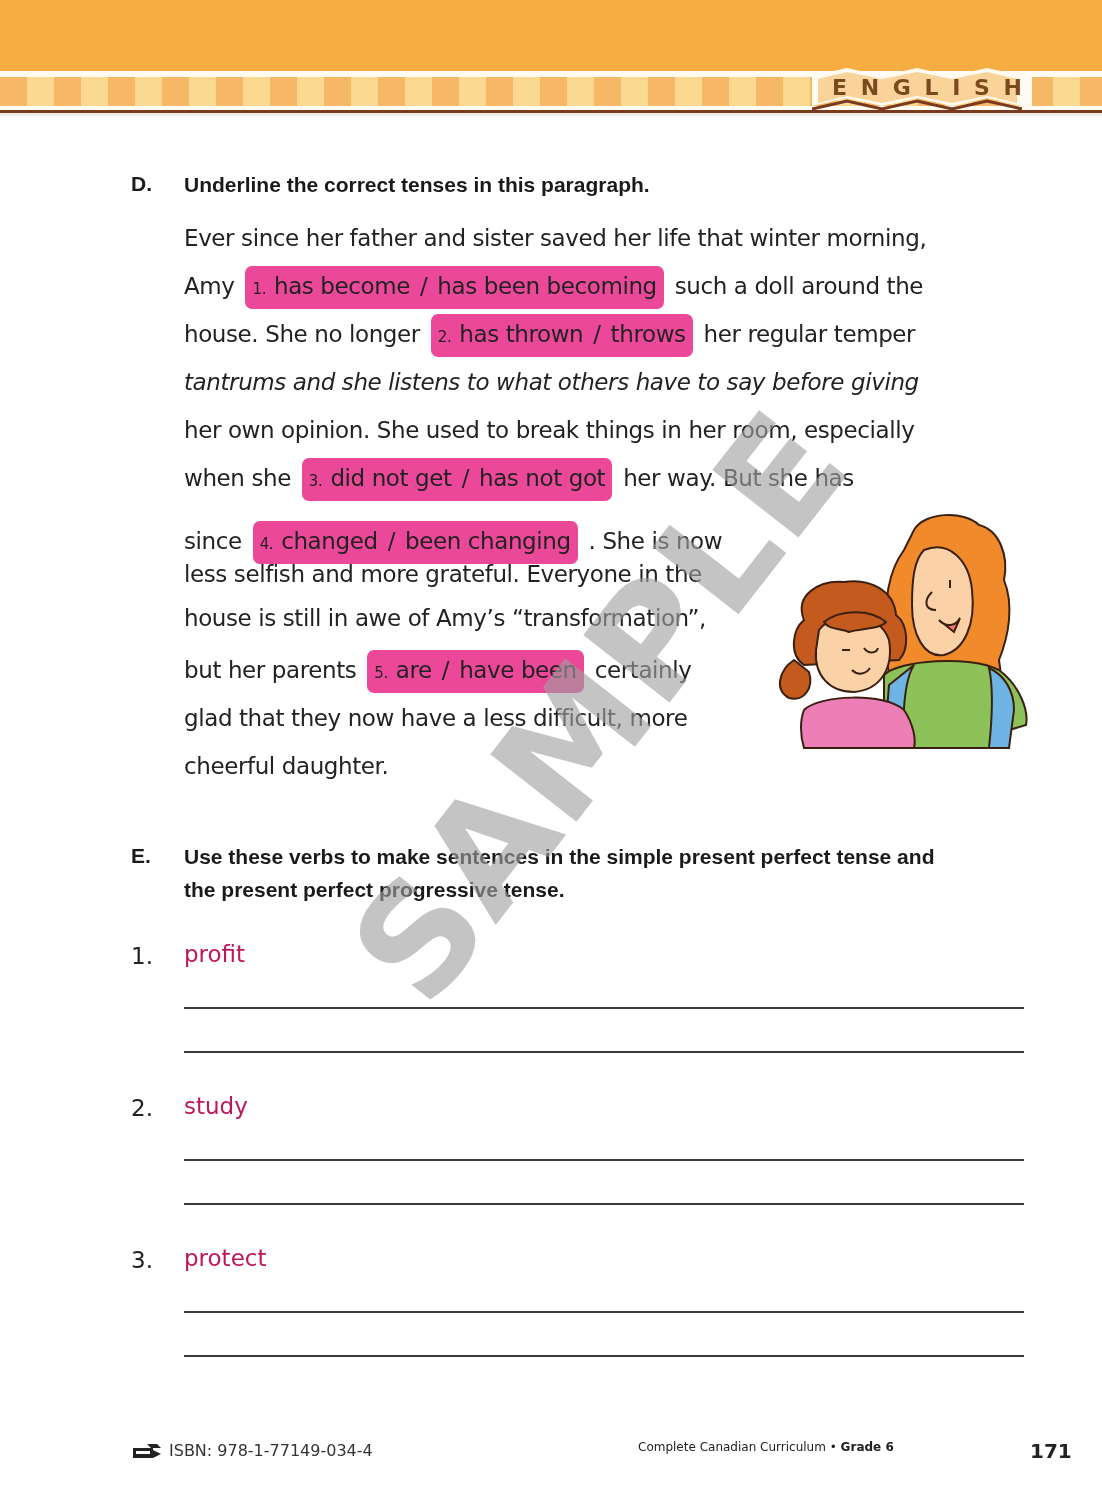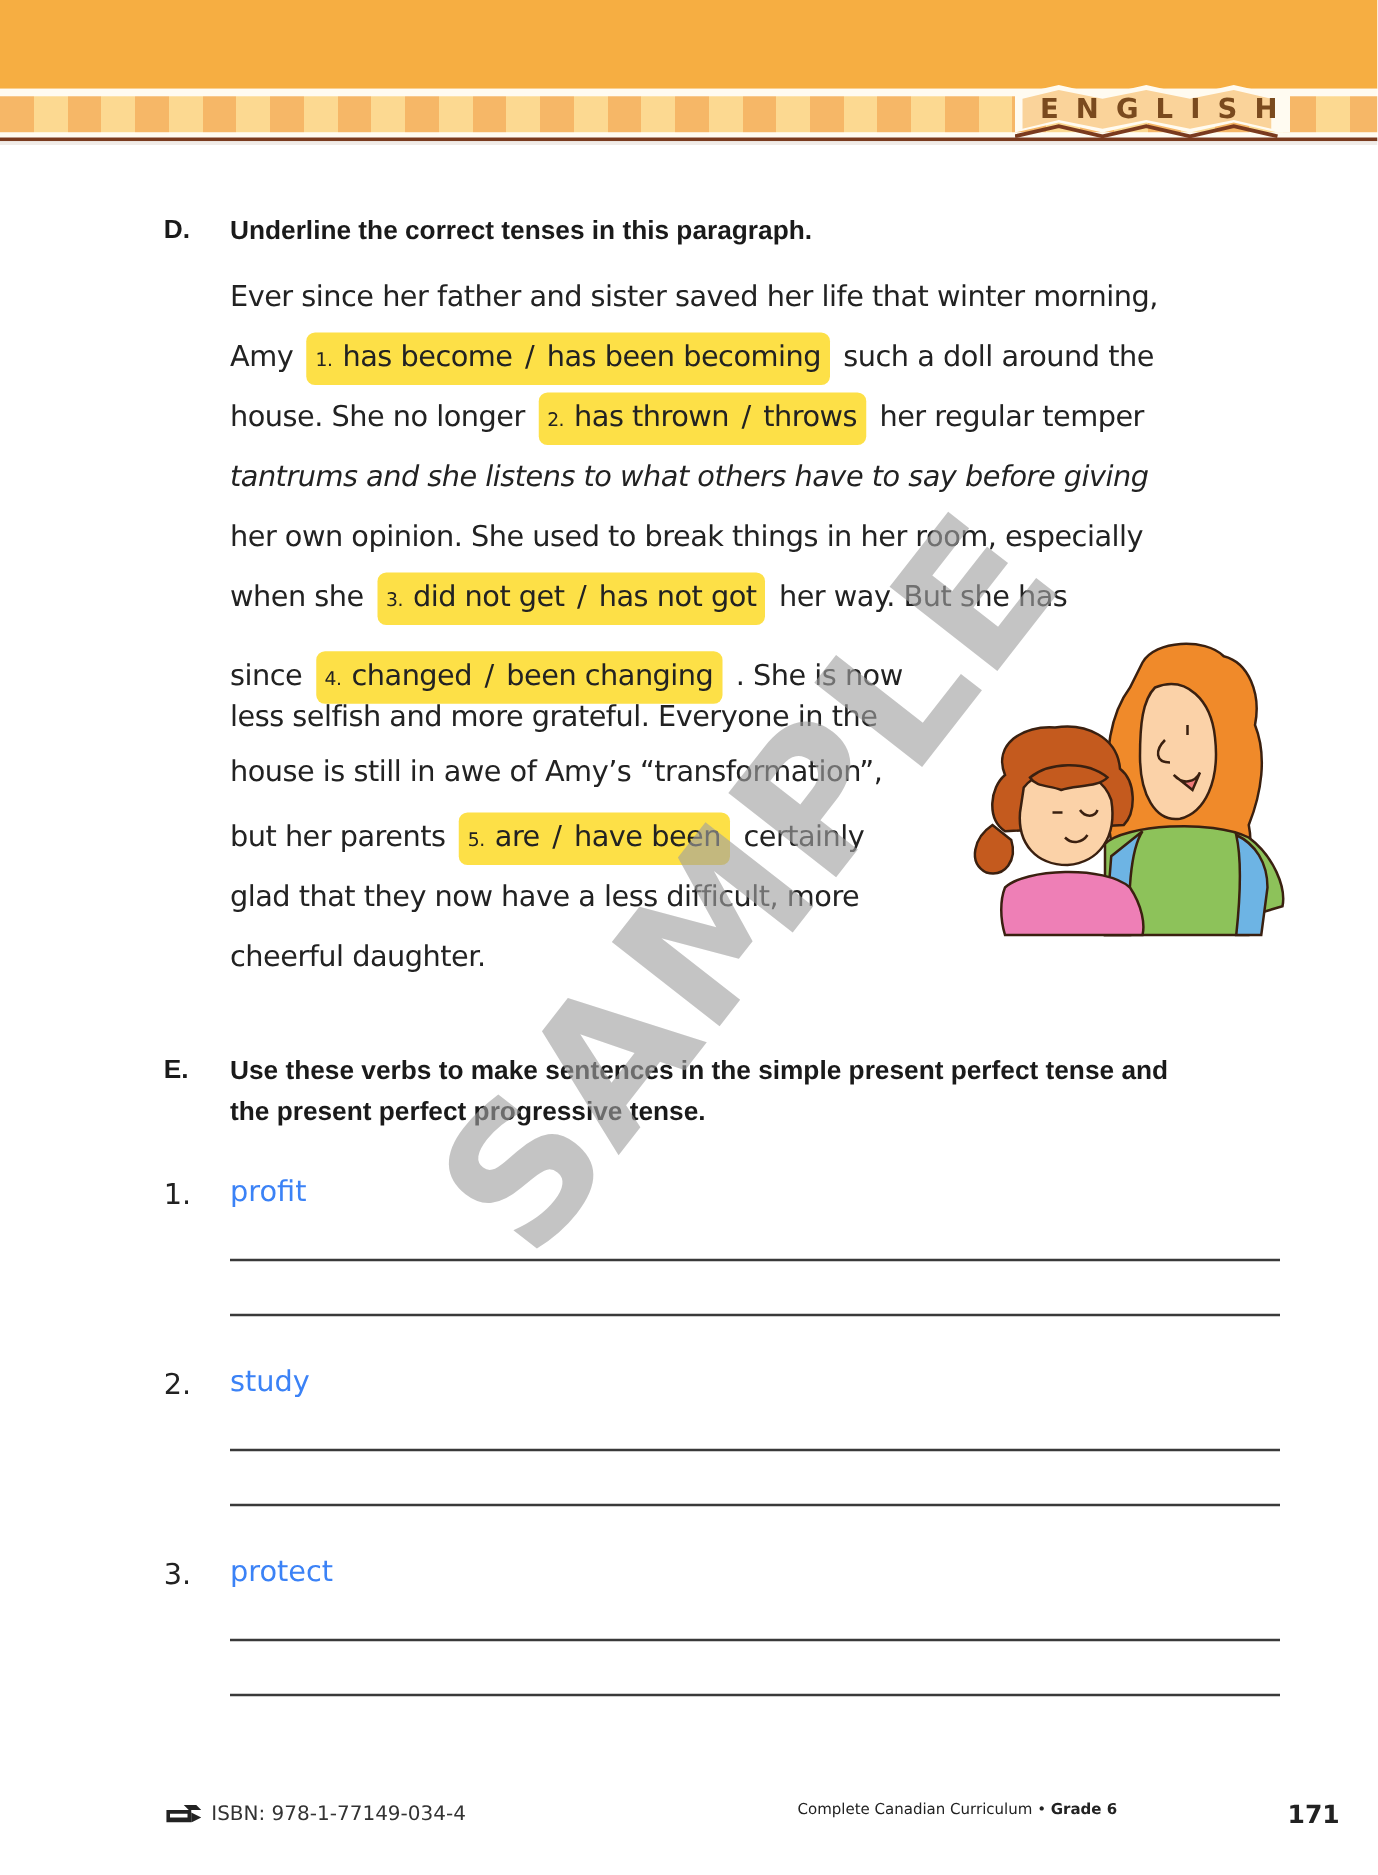--- a/index.html
+++ b/index.html
@@ -28,38 +28,38 @@
 
   .section-letter { position:absolute; font-family:"Liberation Sans", sans-serif; font-weight:bold; font-size:21px; color:#1a1a1a; }
   .instruction { position:absolute; font-family:"Liberation Sans", sans-serif; font-weight:bold; font-size:21px; color:#1a1a1a; line-height:33px; }
 
   .para-line {
     position:absolute; left:184px; height:40px; line-height:40px;
     font-family:"DejaVu Sans", sans-serif; font-size:23px; color:#222;
     white-space:nowrap; letter-spacing:-0.4px;
   }
   .choice {
-    display:inline-block; background:#fde047; border-radius:7px;
+    display:inline-block; background:#ec4899; border-radius:7px;
     padding:0 7px; margin:0 4px; line-height:40px;
   }
   .choice .num { font-size:15px; margin-right:8px; }
   .choice .opt { }
   .choice .sep { margin:0 10px; }
 
   .illustration { position:absolute; left:764px; top:510px; width:270px; height:245px; }
 
   .watermark {
     position:absolute; left:150px; top:620px; width:900px;
     font-family:"DejaVu Sans", sans-serif; font-weight:bold; font-size:150px;
     color:rgba(160,160,160,0.62); transform:rotate(-52deg); transform-origin:center center;
     letter-spacing:2px; pointer-events:none; text-align:center;
   }
 
   .q-num { position:absolute; left:131px; font-family:"DejaVu Sans", sans-serif; font-size:23px; color:#222; }
-  .q-verb { position:absolute; left:184px; font-family:"DejaVu Sans", sans-serif; font-size:23px; color:#3b82f6; }
+  .q-verb { position:absolute; left:184px; font-family:"DejaVu Sans", sans-serif; font-size:23px; color:#be185d; }
   .answer-line { position:absolute; left:184px; width:840px; height:2px; background:#3a3a3a; }
 
   .footer-isbn { position:absolute; left:133px; top:1441px; display:flex; align-items:center; gap:8px; font-family:"DejaVu Sans", sans-serif; font-size:16px; color:#333; }
   .footer-series { position:absolute; left:638px; top:1440px; font-family:"DejaVu Sans", sans-serif; font-size:12px; color:#222; }
   .footer-series b { font-weight:bold; }
   .footer-page { position:absolute; left:1030px; top:1439px; font-family:"DejaVu Sans", sans-serif; font-weight:bold; font-size:20px; color:#222; }
 </style>
 </head>
 <body>
 

